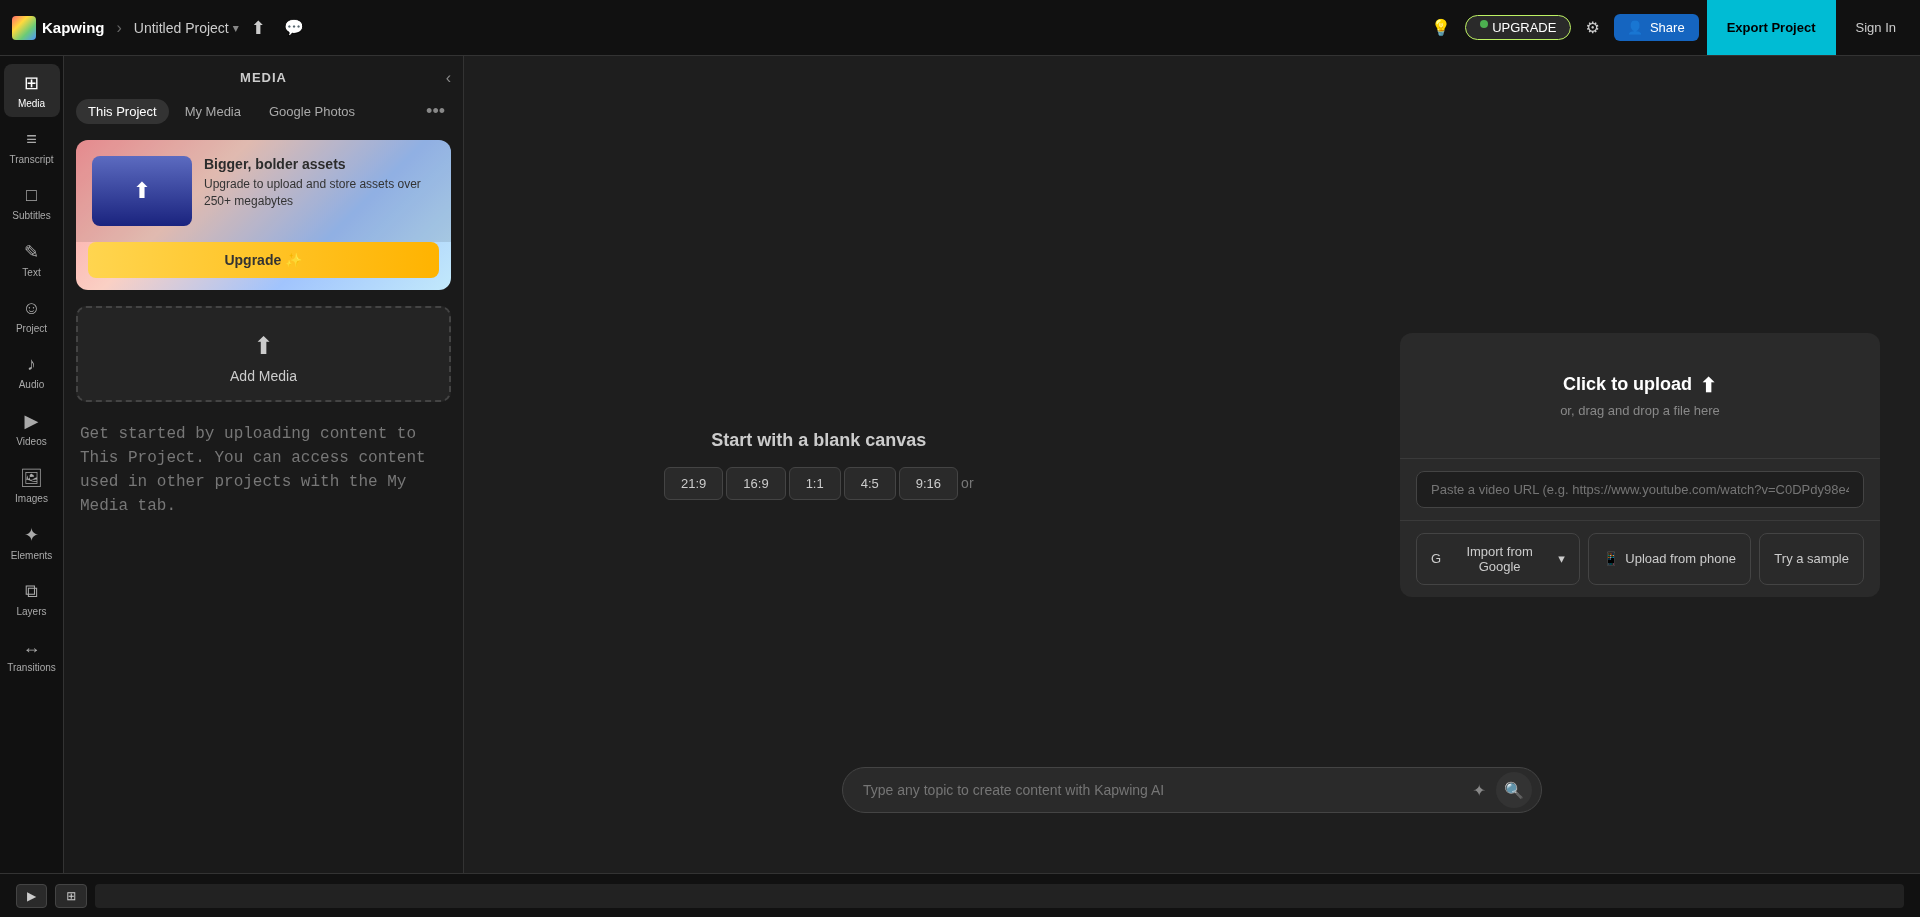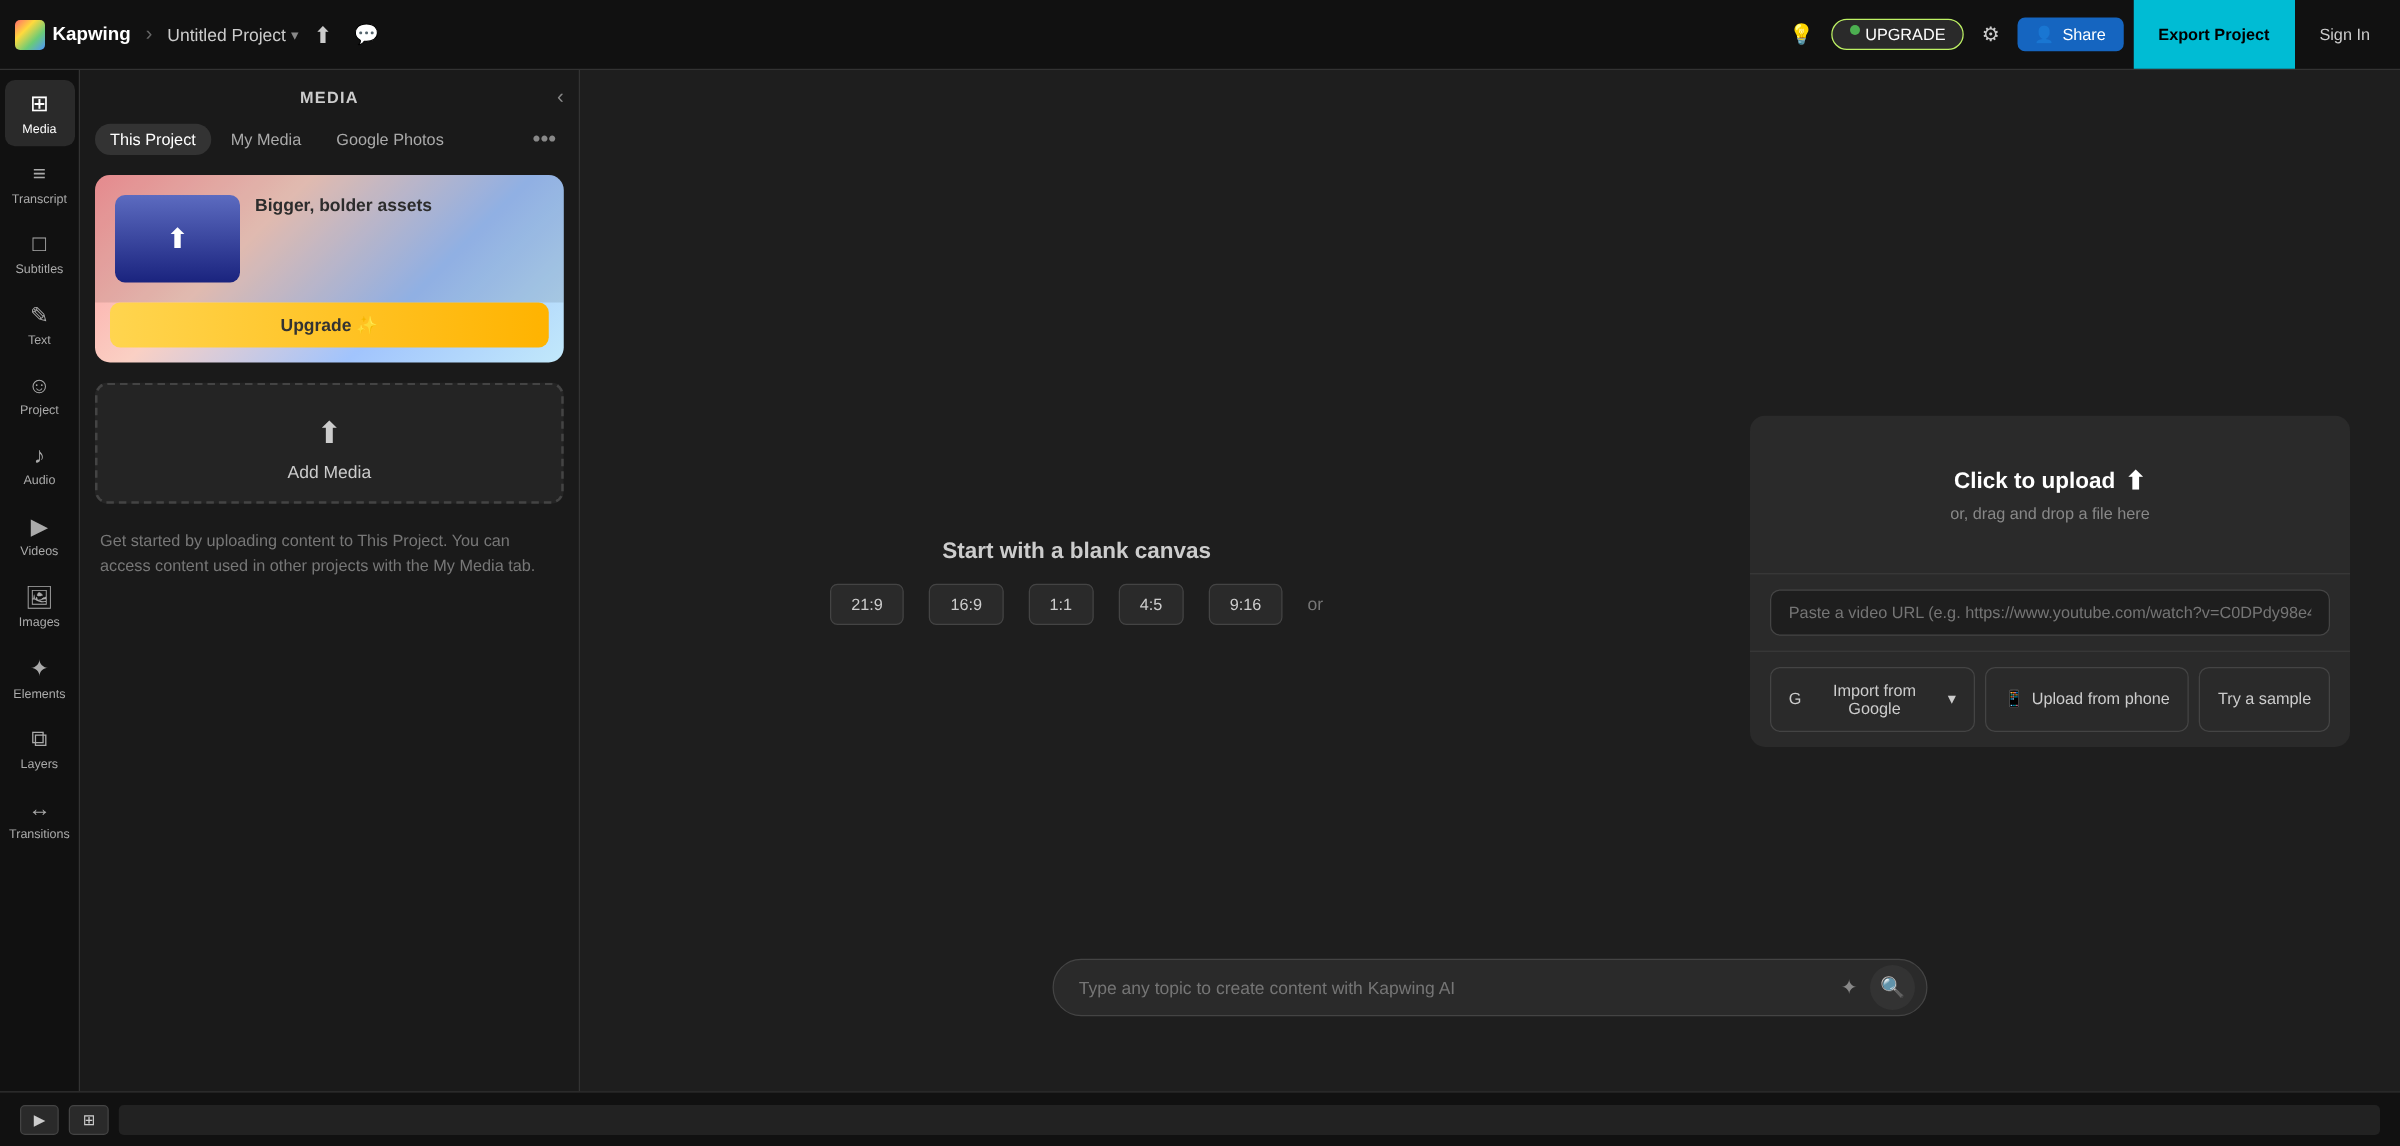--- a/index.html
+++ b/index.html
@@ -304,23 +304,24 @@
       color: #ccc;
     }
     .add-media-label {
       font-size: 14px;
       color: #ccc;
       font-weight: 500;
     }
 
     .sidebar-info {
       padding: 12px 16px;
-      font-size: 13px;
+      font-size: 16px;
       color: #777;
       line-height: 1.5;
+      font-family: Liberation Mono, monospace;
     }
 
     
     .canvas-area {
       flex: 1;
       background: #1e1e1e;
       display: flex;
       flex-direction: column;
       align-items: center;
       justify-content: center;
@@ -334,21 +335,21 @@
       align-items: center;
       gap: 16px;
     }
     .blank-canvas-title {
       font-size: 18px;
       font-weight: 600;
       color: #ccc;
     }
     .canvas-ratios {
       display: flex;
-      gap: 20px;
+      gap: 3px;
       align-items: center;
     }
     .ratio-btn {
       background: #2a2a2a;
       border: 1px solid #444;
       border-radius: 6px;
       color: #ccc;
       font-size: 13px;
       padding: 8px 16px;
       cursor: pointer;
@@ -629,20 +630,21 @@
       <button class="sidebar-tab-more">•••</button>
     </div>
 
     <div class="upgrade-card">
       <div class="upgrade-card-inner">
         <div class="upgrade-card-thumb">
           <span class="thumb-arrow">⬆</span>
         </div>
         <div class="upgrade-card-text">
           <h3>Bigger, bolder assets</h3>
+          <p>Upgrade to upload and store assets over 250+ megabytes</p>
         </div>
       </div>
       <button class="upgrade-card-btn">
         <span>Upgrade ✨</span>
       </button>
     </div>
 
     <div class="add-media-section">
       <span class="add-media-icon">⬆</span>
       <span class="add-media-label">Add Media</span>

